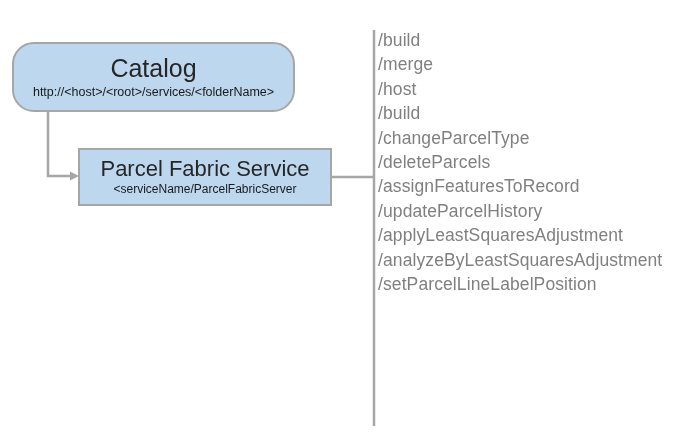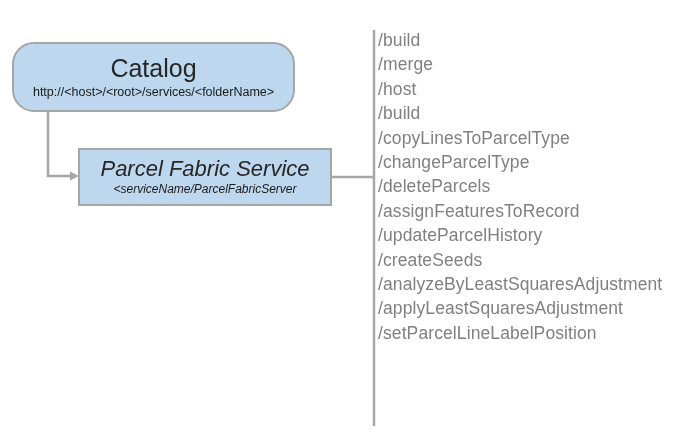--- a/index.html
+++ b/index.html
@@ -50,21 +50,20 @@
     top: 42px;
     width: 283px;
     height: 70px;
     border-radius: 22px;
   }
   #parcel-fabric-service-box {
     left: 78px;
     top: 148px;
     width: 254px;
     height: 58px;
-    font-style: italic;
   }
 
   .node-title {
     color: #262626;
     line-height: 1.05;
   }
   #catalog-box .node-title {
     font-size: 25px;
     margin-bottom: 5px;
   }
@@ -123,24 +122,22 @@
   <div class="node-box" id="parcel-fabric-service-box">
     <div class="node-title">Parcel Fabric Service</div>
     <div class="node-subtitle">&lt;serviceName/ParcelFabricServer</div>
   </div>
 
   <div id="operations-list">
       <div class="operation-item">/build</div>
       <div class="operation-item">/merge</div>
       <div class="operation-item">/host</div>
       <div class="operation-item">/build</div>
-      <div class="operation-item">/copyLinesToParcelType</div>
       <div class="operation-item">/changeParcelType</div>
       <div class="operation-item">/deleteParcels</div>
       <div class="operation-item">/assignFeaturesToRecord</div>
       <div class="operation-item">/updateParcelHistory</div>
-      <div class="operation-item">/createSeeds</div>
+      <div class="operation-item">/applyLeastSquaresAdjustment</div>
       <div class="operation-item">/analyzeByLeastSquaresAdjustment</div>
-      <div class="operation-item">/applyLeastSquaresAdjustment</div>
       <div class="operation-item">/setParcelLineLabelPosition</div>
     </div>
 
 </div>
 
 </body></html>

